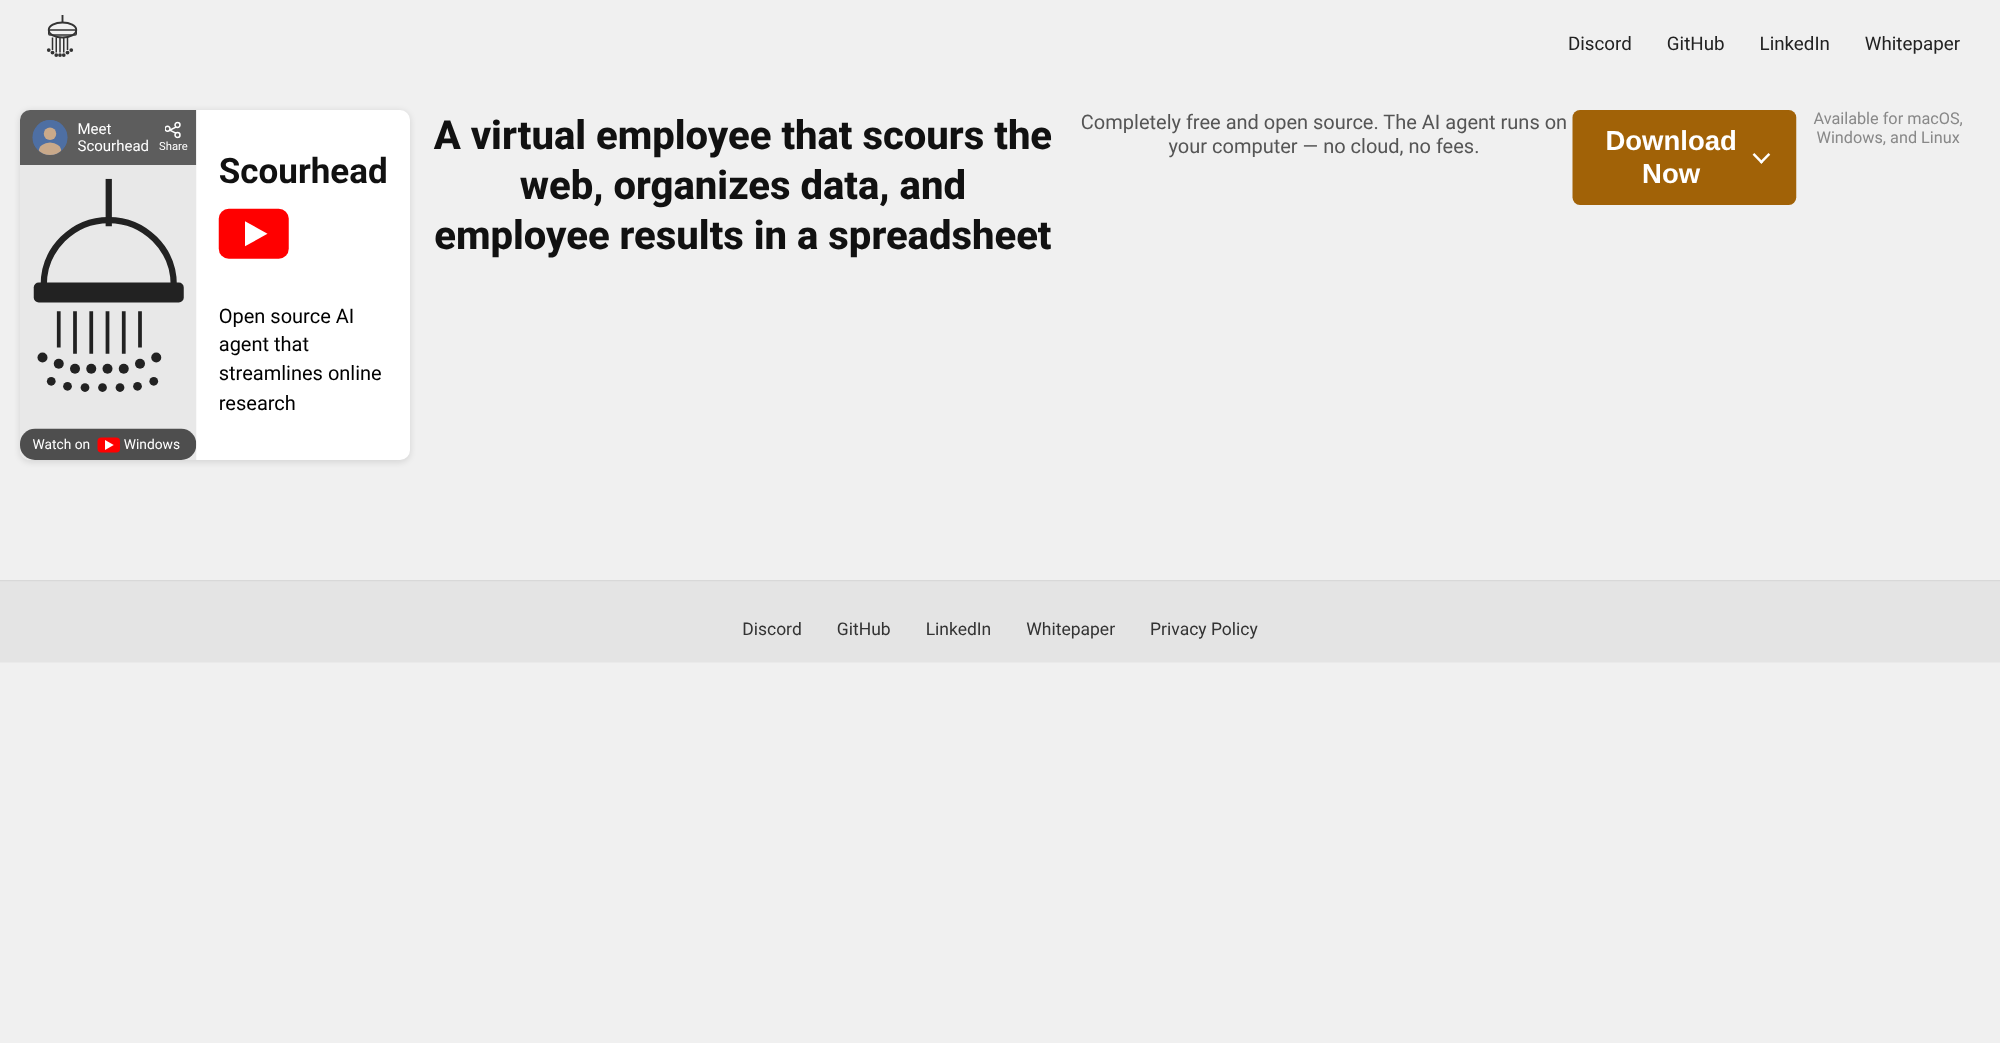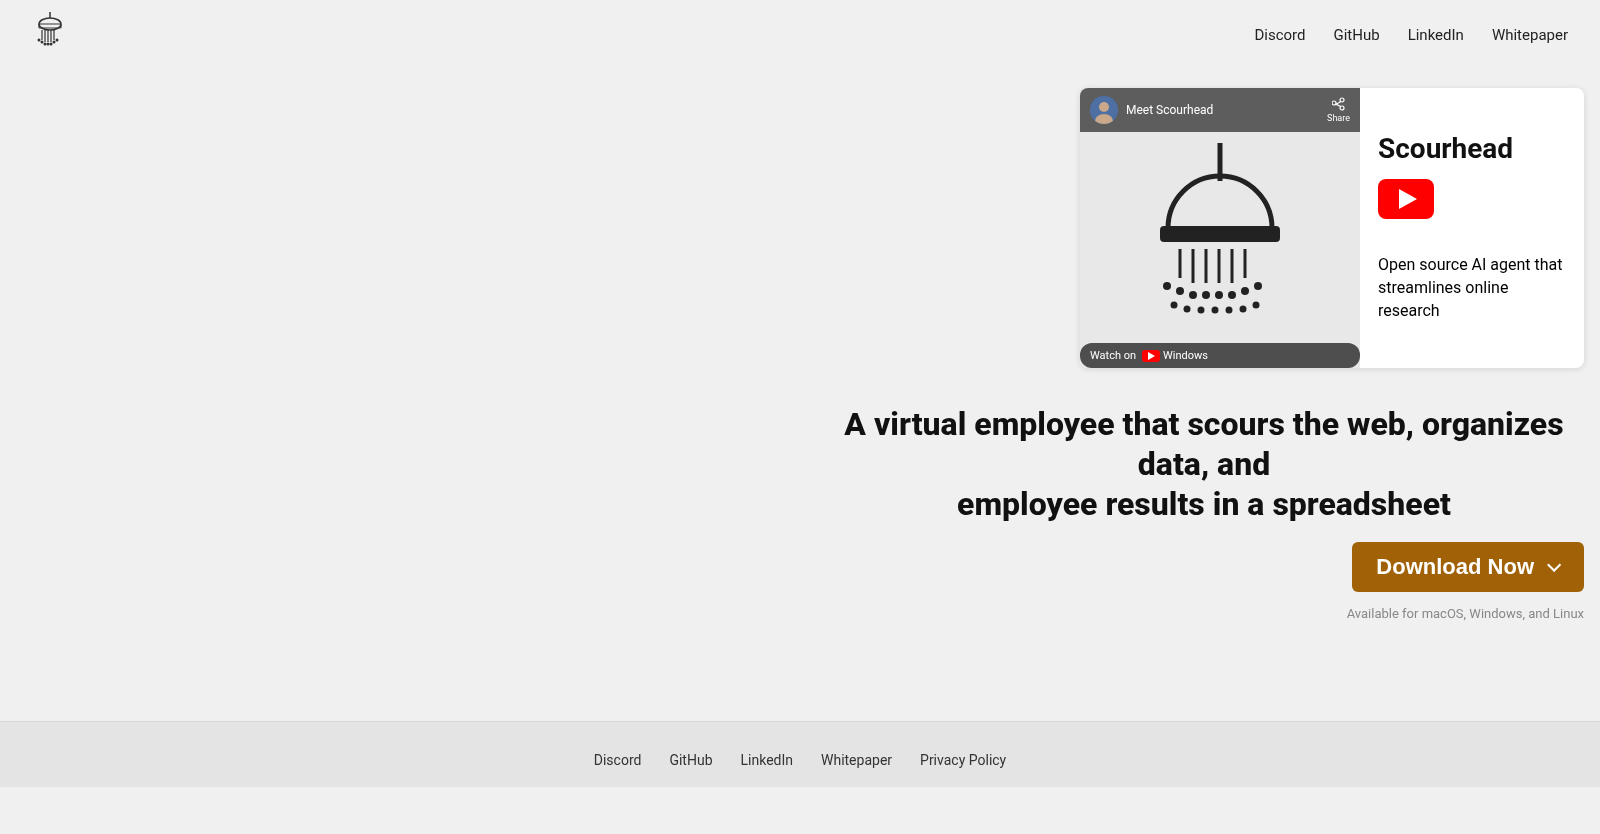--- a/index.html
+++ b/index.html
@@ -29,22 +29,22 @@
     }
     .nav-links li a {
       text-decoration: none;
       color: #222;
       font-size: 15px;
     }
 
     
     main {
       display: flex;
-      flex-direction: column;
-      align-items: flex-end;
+      flex-direction: row;
+      align-items: flex-start;
       padding: 20px 16px 60px;
       background: #f0f0f0;
     }
 
     
     .video-card {
       display: flex;
       background: #fff;
       border-radius: 8px;
       overflow: hidden;
@@ -372,20 +372,21 @@
       </div>
       <span class="video-desc">Open source AI agent that streamlines online research</span>
     </div>
   </div>
 
   <h1 class="headline">
     <span>A virtual employee that scours the web, organizes data, and</span><br>
     <span>employee results in a spreadsheet</span>
   </h1>
 
+  <p class="subtext">Completely free and open source. The AI agent runs on your computer — no cloud, no fees.</p>
 
   <div class="download-btn-wrap">
     <button class="download-btn">
       <span>Download Now</span>
       <div class="chevron-down"></div>
     </button>
   </div>
 
   <p class="platform-note">Available for macOS, Windows, and Linux</p>
 

